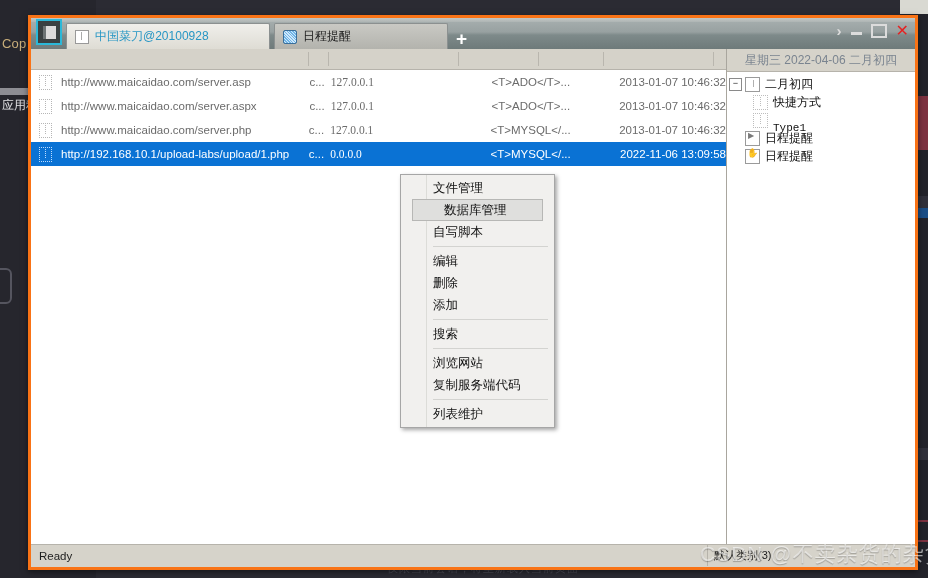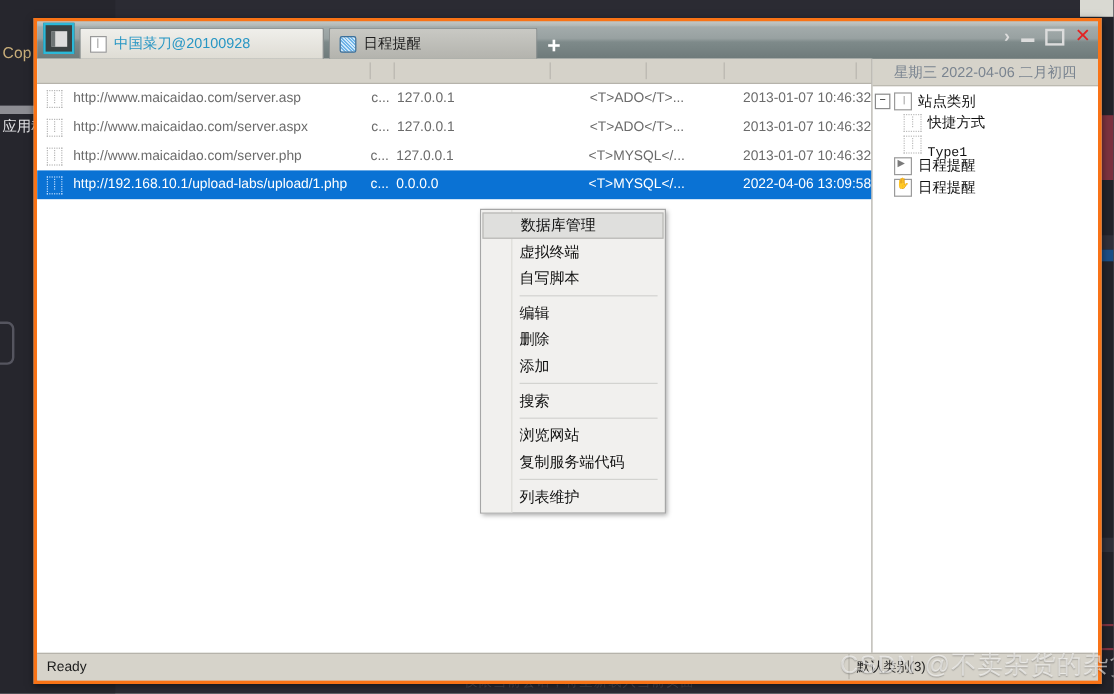--- a/index.html
+++ b/index.html
@@ -159,21 +159,21 @@
     border:1px dotted #b6b6b6; position:relative; flex:0 0 auto;
   }
   .row.selected .row-ico { border-color:#bcdcff; }
   .row-ico:after {
     content:""; position:absolute; left:1px; top:1px;
     width:4px; height:9px; border-right:1px dotted #b6b6b6;
   }
   .row.selected .row-ico:after { border-color:#bcdcff; }
   .c-url  { width:255px; }
   .c-enc  { width:22px; }
-  .c-ip   { width:130px; }
+  .c-ip   { width:130px;font-family:Liberation Serif, serif; }
   .c-type { width:80px;margin-left:34px; }
   .c-date { width:160px; text-align:right; }
 
   
   #tree-pane { flex:1; display:flex; flex-direction:column; background:#d6d3ca; }
   #tree-date {
     height:22px; display:flex; align-items:center; justify-content:center;
     color:#7a8490; font-size:12px; background:#d6d3ca;
     border-bottom:1px solid #b6b3ab; flex:0 0 auto; white-space:nowrap;
   }
@@ -242,21 +242,21 @@
     background:#f1f0ee; border-right:1px solid #dcdcd8;
   }
   .mi {
     position:relative; z-index:2;
     height:22px; line-height:22px;
     padding-left:32px; font-size:12.5px; color:#111;
     white-space:nowrap;
   }
   .mi.hl {
     background:#dfdfdd; border:1px solid #b7b7b5;
-    height:20px; line-height:20px; margin:0 1px;
+    height:20px; line-height:20px; margin:0 11px;
     padding-left:31px;
   }
   .msep { height:1px; background:#d3d3d0; margin:3px 6px 3px 32px; }
 
   
   #watermark {
     position:absolute; left:700px; top:540px; z-index:60;
     font-size:21px; color:rgba(255,255,255,.58);
     white-space:nowrap; letter-spacing:1px;
     text-shadow:0 1px 1px rgba(0,0,0,.25);
@@ -373,34 +373,34 @@
           <span class="c-type">&lt;T&gt;MYSQL&lt;/...</span>
           <span class="c-date">2013-01-07 10:46:32</span>
         </div>
 
         <div class="row selected">
           <span class="row-ico"></span>
           <span class="c-url">http://192.168.10.1/upload-labs/upload/1.php</span>
           <span class="c-enc">c...</span>
           <span class="c-ip">0.0.0.0</span>
           <span class="c-type">&lt;T&gt;MYSQL&lt;/...</span>
-          <span class="c-date">2022-04-06 13:09:58</span>
+          <span class="c-date">2022-11-06 13:09:58</span>
         </div>
 
       </div>
     </div>
 
     <div id="tree-pane">
       <div id="tree-date">星期三  2022-04-06 二月初四</div>
       <div id="tree-body">
 
         <div class="tnode lvl0">
           <span class="texpander">−</span>
           <span class="tico page"></span>
-          <span class="tlabel">站点类别</span>
+          <span class="tlabel">二月初四</span>
         </div>
 
         <div class="tnode lvl1">
           <span class="tico dotted"></span>
           <span class="tlabel">快捷方式</span>
         </div>
 
         <div class="tnode lvl1">
           <span class="tico dotted"></span>
           <span class="tlabel mono">Type1</span>
@@ -424,22 +424,22 @@
 
   <div id="statusbar">
     <span id="status-ready">Ready</span>
     <span id="status-sep"></span>
     <span id="status-cat">默认类别(3)</span>
   </div>
 
   <div id="ctxmenu">
     <div class="gutter"></div>
 
+    <div class="mi">文件管理</div>
     <div class="mi hl">数据库管理</div>
-    <div class="mi">虚拟终端</div>
     <div class="mi">自写脚本</div>
 
     <div class="msep"></div>
 
     <div class="mi">编辑</div>
     <div class="mi">删除</div>
     <div class="mi">添加</div>
 
     <div class="msep"></div>
 

